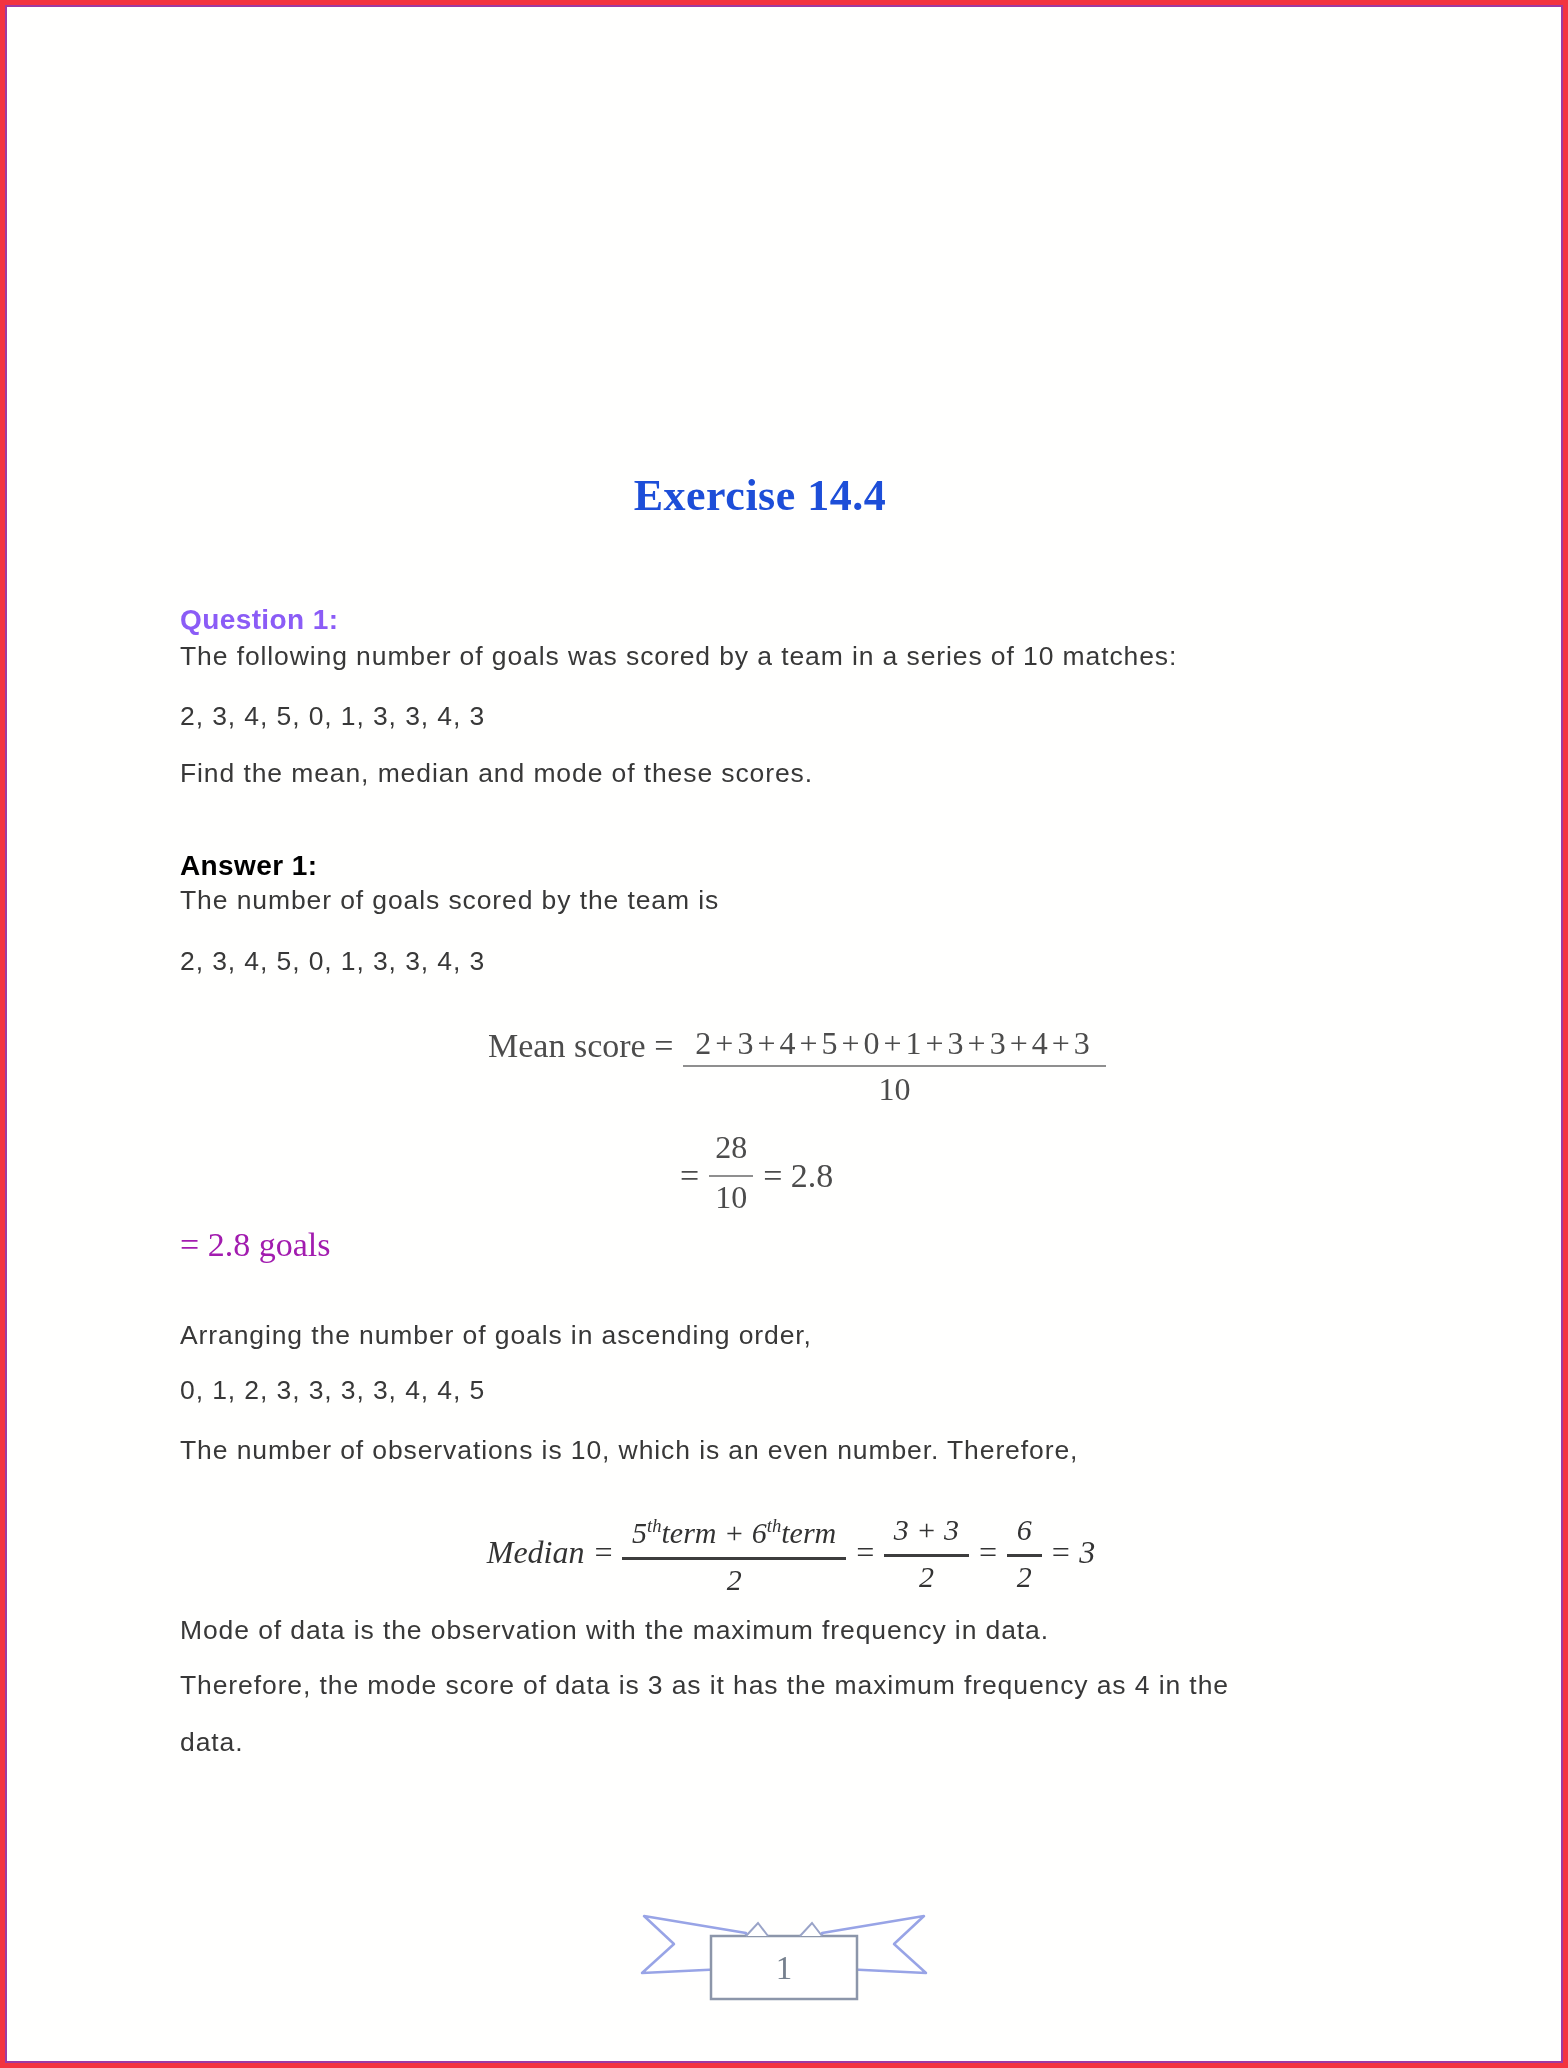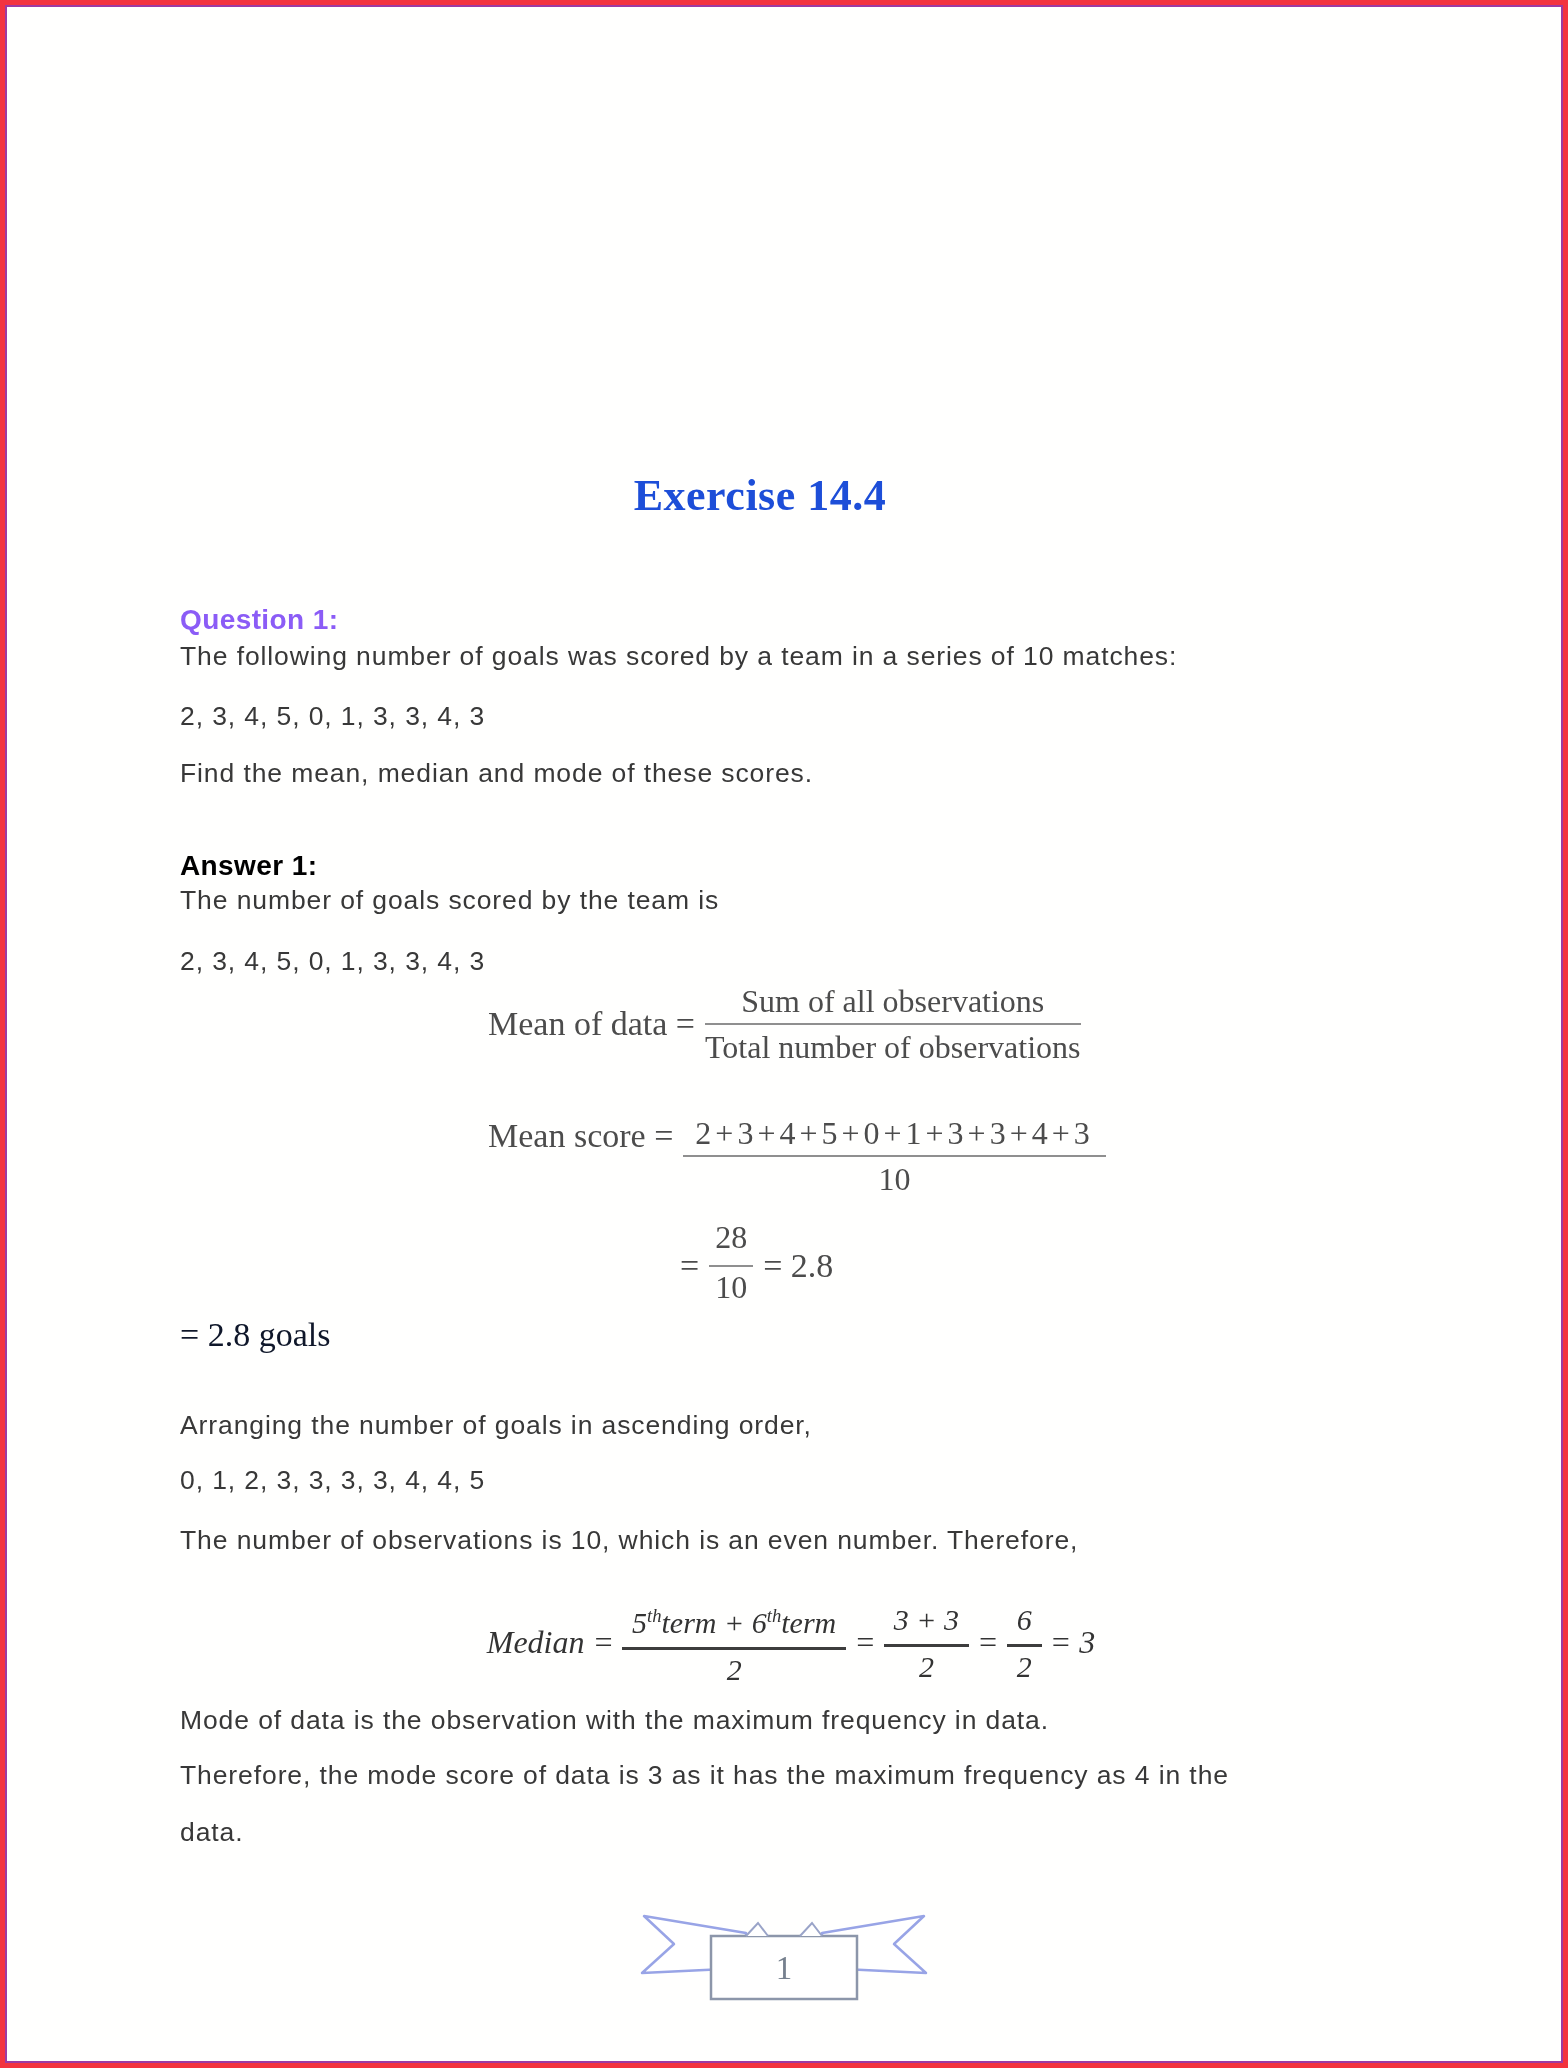--- a/index.html
+++ b/index.html
@@ -71,21 +71,21 @@
   }
   .frac .den{font-size:32px;line-height:40px;padding-top:2px;}
   .eq-mean{margin-left:308px;margin-top:4px;}
   .eq-score{margin-left:308px;margin-top:6px;}
   .eq-score .num{letter-spacing:4px;margin-top:40px;}
   .eq-res{margin-left:500px;margin-top:18px;}
   .eq-res .frac .num,.eq-res .frac .den{padding:0 6px 8px;}
   .eq-goals{
     margin-left:500px;margin-top:8px;
     font-family:"Liberation Serif", serif;
-    font-size:34px;line-height:40px;color:#0f172a;
+    font-size:34px;line-height:40px;color:#a21caf;
   }
   
   .eq-median{
     margin-left:14px;margin-top:41px;
     font-style:italic;color:#333333;justify-content:center;
   }
   .eq-median .lbl{font-size:32px;}
   .eq-median .frac{margin:0 8px;}
   .eq-median .frac .num{font-size:30px;line-height:38px;border-bottom:3px solid #3d3d3d;padding:0 10px 5px;}
   .eq-median .frac .den{font-size:30px;line-height:36px;}
@@ -109,27 +109,20 @@
 
   <p class="q-head">Question 1:</p>
   <p class="line mt4">The following number of goals was scored by a team in a series of 10 matches:</p>
   <p class="line mt28">2, 3, 4, 5, 0, 1, 3, 3, 4, 3</p>
   <p class="line mt25">Find the mean, median and mode of these scores.</p>
 
   <p class="a-head">Answer 1:</p>
   <p class="line mt2">The number of goals scored by the team is</p>
   <p class="line mt29">2, 3, 4, 5, 0, 1, 3, 3, 4, 3</p>
 
-  <div class="eq eq-mean">
-    <span class="lbl">Mean of data =</span>
-    <span class="frac">
-      <span class="num">Sum of all observations</span>
-      <span class="den">Total number of observations</span>
-    </span>
-  </div>
 
   <div class="eq eq-score">
     <span class="lbl">Mean score =</span>
     <span class="frac">
       <span class="num">2+3+4+5+0+1+3+3+4+3</span>
       <span class="den">10</span>
     </span>
   </div>
 
   <div class="eq eq-res">

